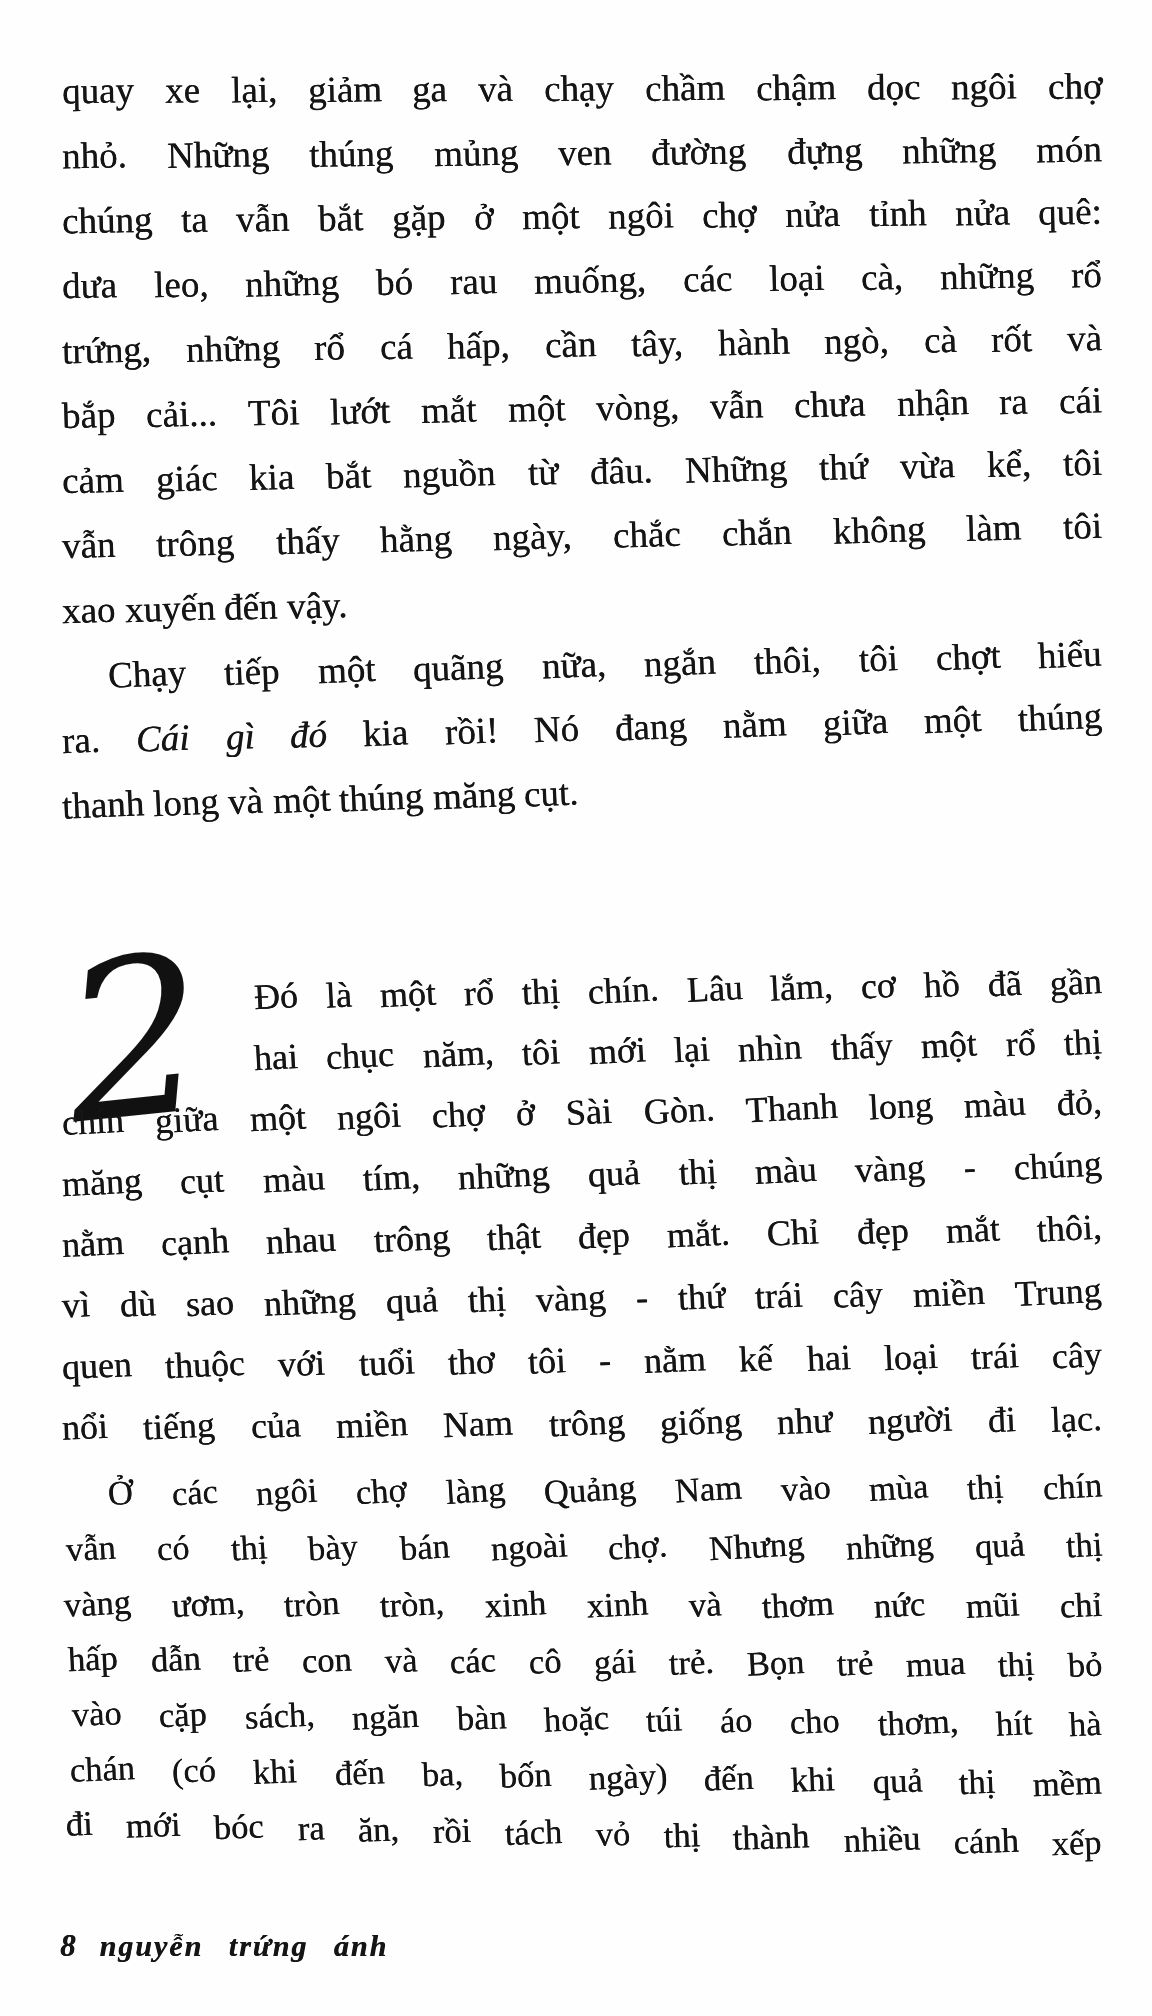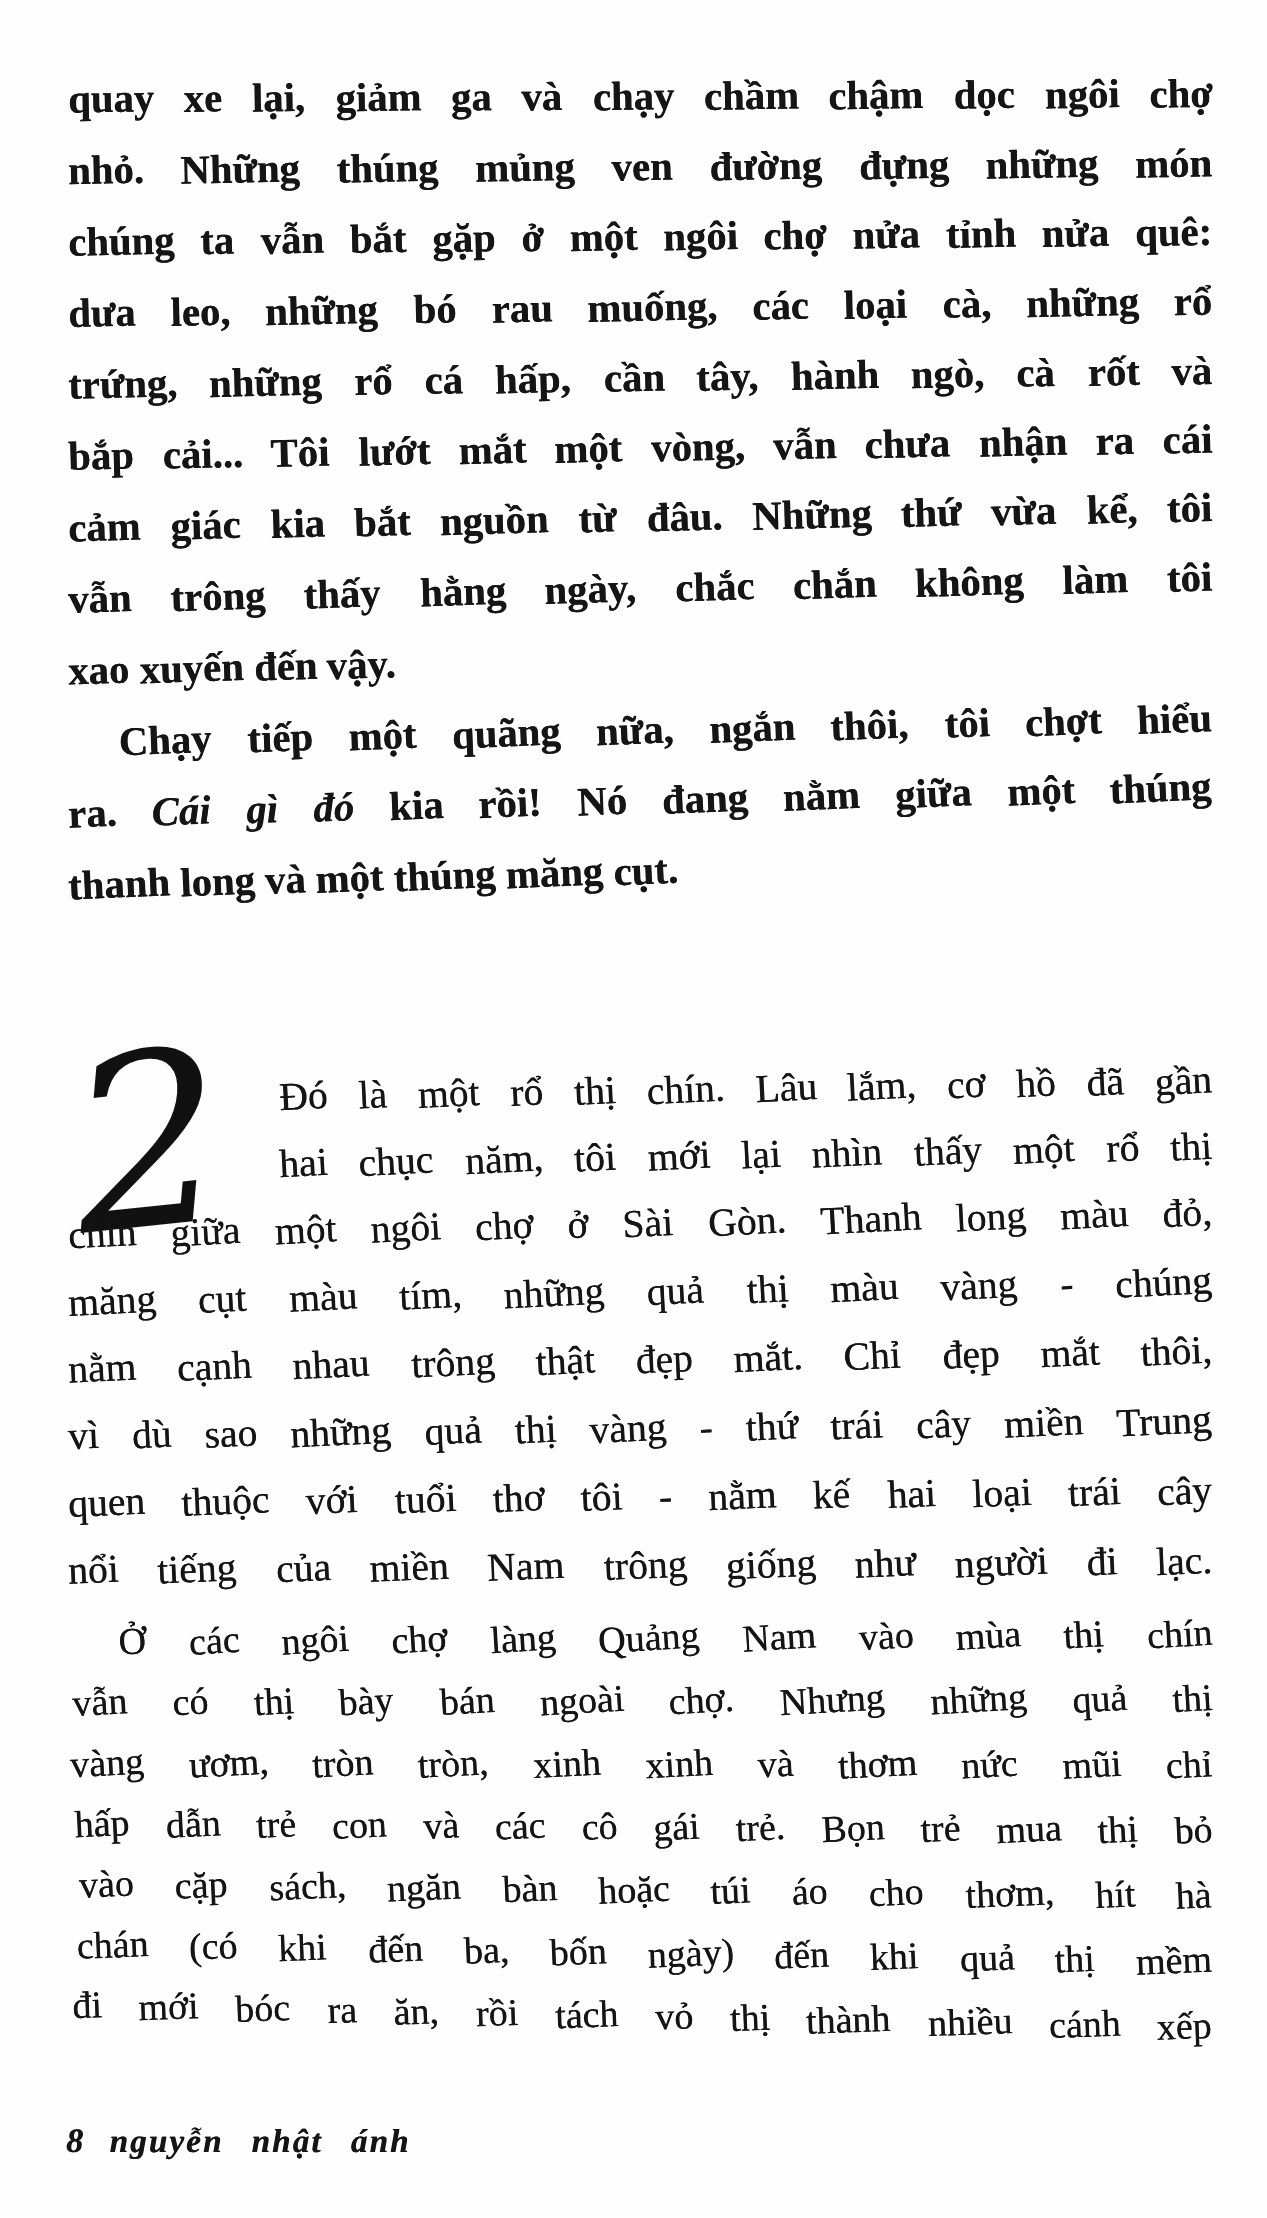--- a/index.html
+++ b/index.html
@@ -18,21 +18,21 @@
     text-align:justify;
     text-align-last:justify;
     transform-origin:0 50%;
     white-space:normal;
     text-shadow:0.35px 0 0 currentColor;
   }
   .line.short{text-align-last:left;}
   .w{display:inline-block;transform-origin:50% 60%;}
   .i{font-style:italic;}
 
-  .p1,.p2{font-size:37px;line-height:65px;font-weight:bold;}
+  .p1,.p2{font-size:37px;line-height:65px;}
   .s2p1{font-size:36px;line-height:61px;}
   .s2p2{font-size:34.5px;line-height:55px;margin-top:8px;}
 
   
   .p2 .line:first-child{padding-left:46px;}
   .s2p2 .line:first-child{padding-left:46px;}
 
   
   .section2{position:relative;margin-top:132px;}
   .s2p1 .line:nth-child(-n+2){padding-left:192px;}
@@ -135,16 +135,16 @@
           <div class="line"><span class="w">hấp</span> <span class="w">dẫn</span> <span class="w">trẻ</span> <span class="w">con</span> <span class="w">và</span> <span class="w">các</span> <span class="w">cô</span> <span class="w">gái</span> <span class="w">trẻ.</span> <span class="w">Bọn</span> <span class="w">trẻ</span> <span class="w">mua</span> <span class="w">thị</span> <span class="w">bỏ</span> </div>
           <div class="line"><span class="w">vào</span> <span class="w">cặp</span> <span class="w">sách,</span> <span class="w">ngăn</span> <span class="w">bàn</span> <span class="w">hoặc</span> <span class="w">túi</span> <span class="w">áo</span> <span class="w">cho</span> <span class="w">thơm,</span> <span class="w">hít</span> <span class="w">hà</span> </div>
           <div class="line"><span class="w">chán</span> <span class="w">(có</span> <span class="w">khi</span> <span class="w">đến</span> <span class="w">ba,</span> <span class="w">bốn</span> <span class="w">ngày)</span> <span class="w">đến</span> <span class="w">khi</span> <span class="w">quả</span> <span class="w">thị</span> <span class="w">mềm</span> </div>
           <div class="line"><span class="w">đi</span> <span class="w">mới</span> <span class="w">bóc</span> <span class="w">ra</span> <span class="w">ăn,</span> <span class="w">rồi</span> <span class="w">tách</span> <span class="w">vỏ</span> <span class="w">thị</span> <span class="w">thành</span> <span class="w">nhiều</span> <span class="w">cánh</span> <span class="w">xếp</span> </div>
         </div>
     </section>
 
   </main>
 
   <footer class="footer">
-    <span class="pagenum">8</span><span class="author">nguyễn nhật ánh</span>
+    <span class="pagenum">8</span><span class="author">nguyễn trứng ánh</span>
   </footer>
 
 </div>
 
 </body></html>

